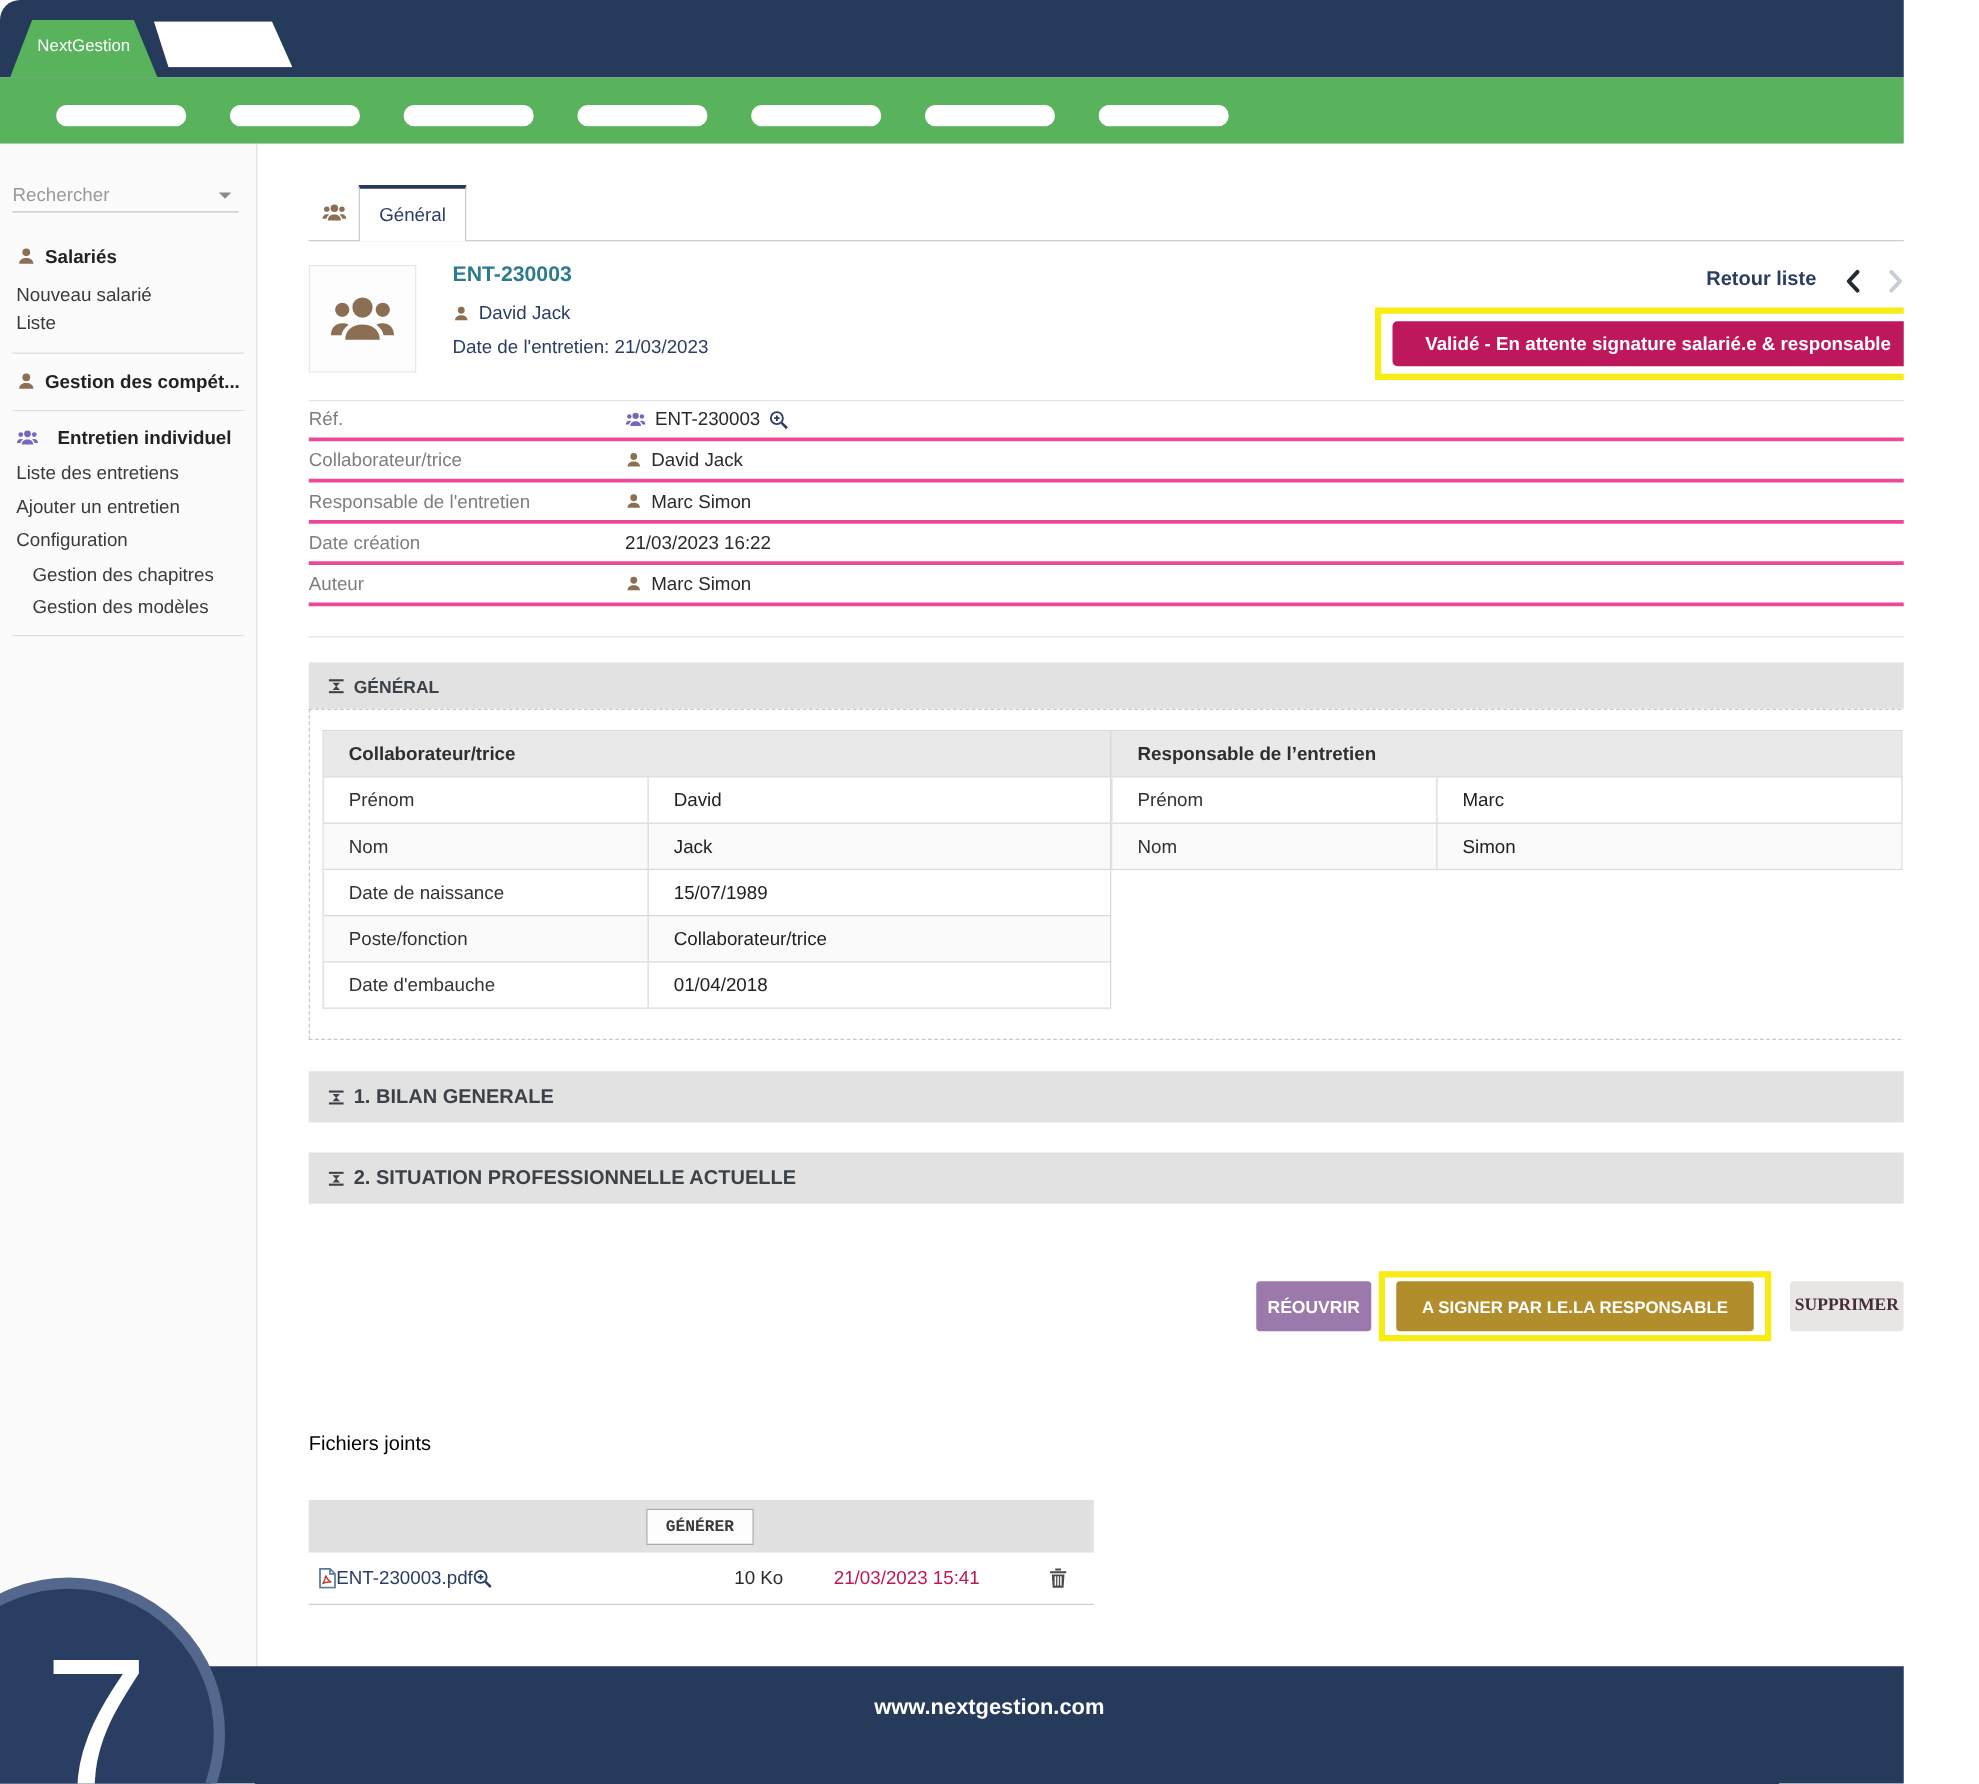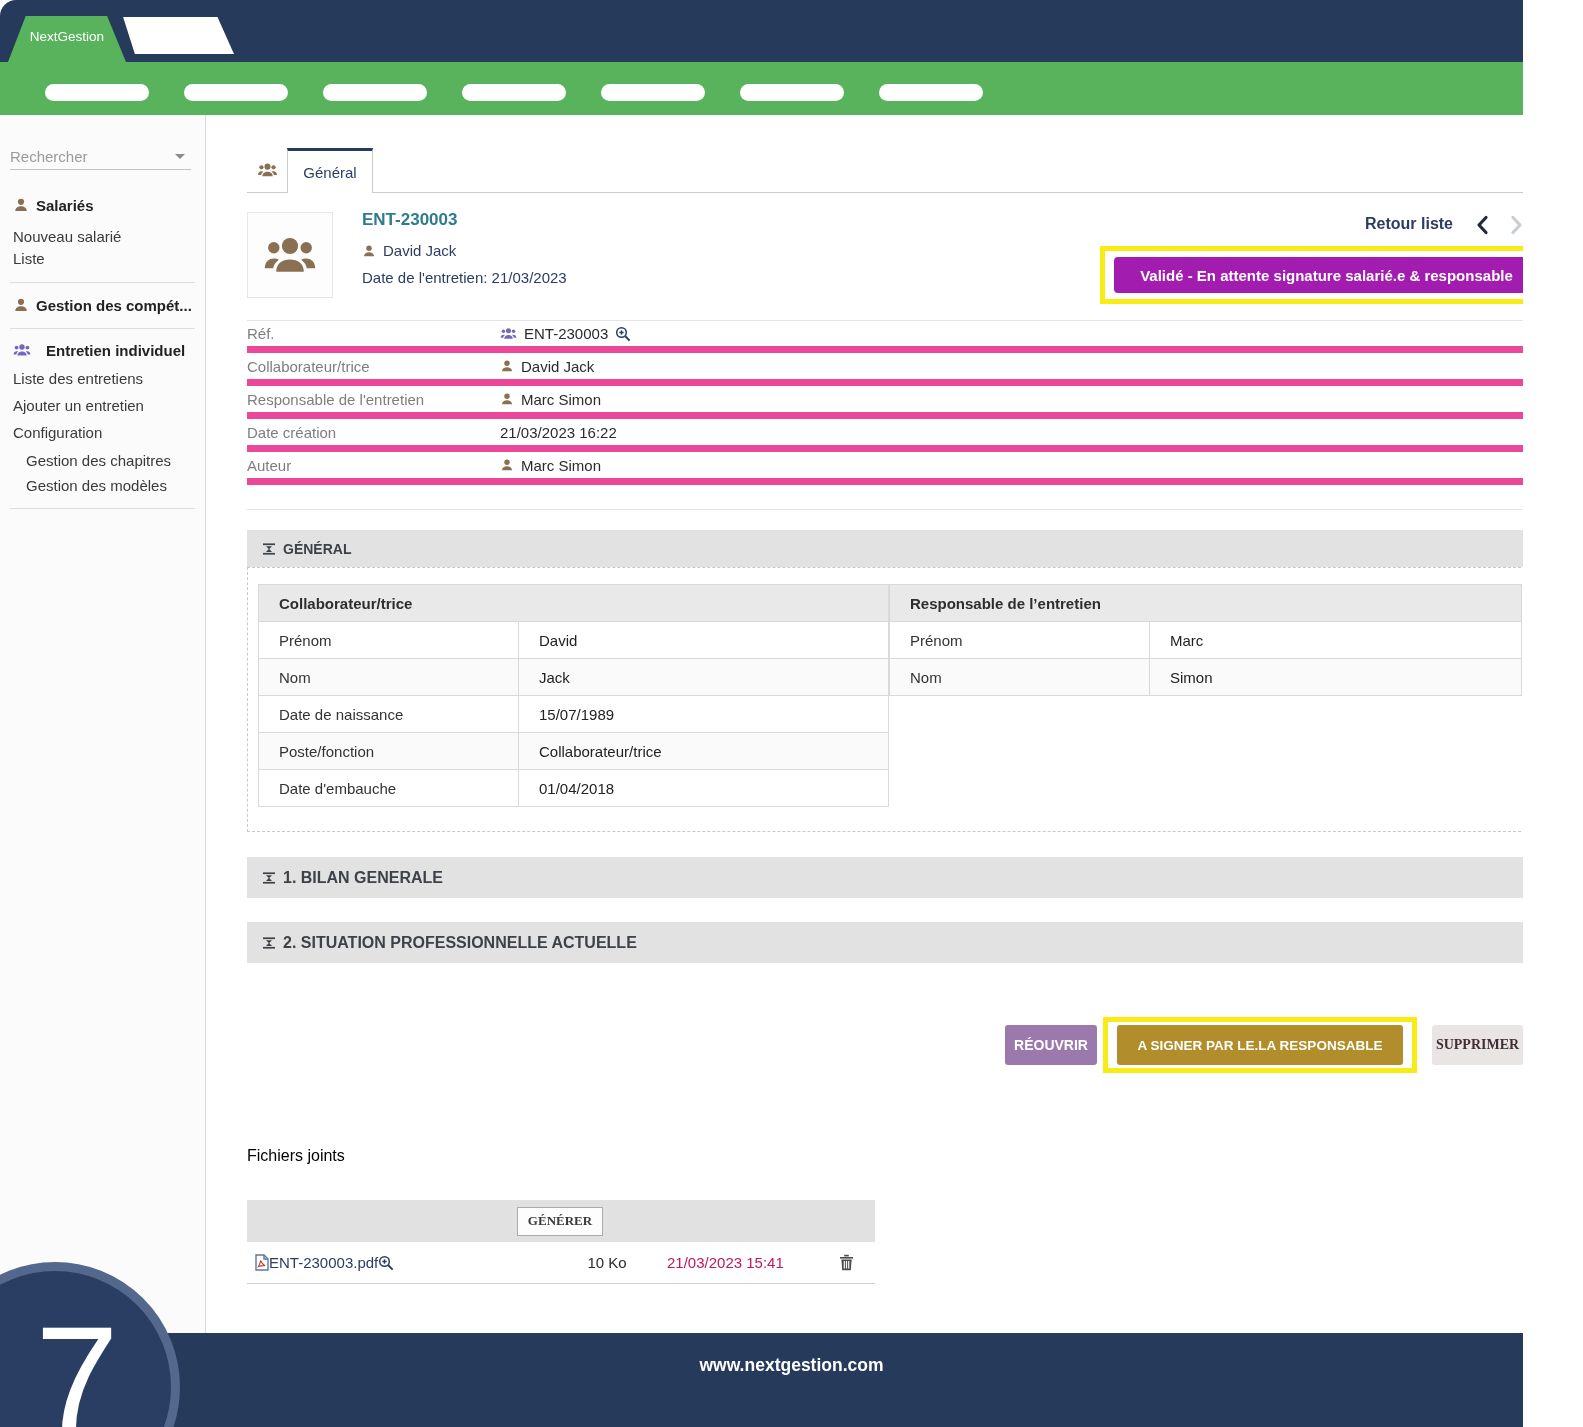--- a/index.html
+++ b/index.html
@@ -56,26 +56,26 @@
   .rec-date { position:absolute; left:156px; top:154px; font-size:15px; color:#2b3d63; }
 
   .back-link { position:absolute; left:1159px; top:100px; font-size:16px; font-weight:bold;
     color:#2b3d63; cursor:pointer; }
   .chev { position:absolute; top:100px; cursor:pointer; }
   .chev-left { left:1270px; color:#222a35; }
   .chev-right { left:1304px; color:#c8cdd4; }
 
   .hl-badge-box { position:absolute; left:894px; top:131px; width:453px; height:58px;
     border:5px solid #f7ec13; background:#fff; display:flex; align-items:center; justify-content:center; }
-  .status-badge { width:426px; height:36px; background:#a21caf; border-radius:4px;
+  .status-badge { width:426px; height:36px; background:#be185d; border-radius:4px;
     display:flex; align-items:center; justify-content:center;
     color:#fff; font-size:15px; font-weight:bold; white-space:nowrap; }
 
   .info-table { position:absolute; left:41px; top:205px; width:1284px; font-size:15px; }
-  .info-row { display:flex; align-items:center; height:33px; border-bottom:7px solid #ec4899; }
+  .info-row { display:flex; align-items:center; height:33px; border-bottom:3px solid #ec4899; }
   .info-row:first-child { border-top:1px solid #e4e4e4; }
   .info-label { width:253px; color:#7e7e7e; }
   .info-value { display:flex; align-items:center; gap:7px; color:#2b2b2b; }
   .extra-div { position:absolute; left:41px; top:394px; width:1284px; height:1px; background:#e4e4e4; }
 
   .sec-bar { position:absolute; left:41px; width:1284px; background:#e2e2e3;
     display:flex; align-items:center; gap:8px; padding-left:16px;
     font-weight:bold; color:#3d4248; cursor:pointer; }
   .sec-general { top:415px; height:37px; font-size:14px; }
   .sec-collapsed { height:41px; font-size:16px; }
@@ -101,21 +101,21 @@
   .hl-sign-box { position:absolute; left:897px; top:902px; width:314px; height:56px;
     border:5px solid #f7ec13; background:#fff; display:flex; align-items:center; justify-content:center; }
   .btn-sign { width:286px; height:40px; background:#b18d2b; color:#fff; border:none; border-radius:3px;
     font-family:"Liberation Sans", sans-serif; font-weight:bold; font-size:13.5px; cursor:pointer; }
   .btn-delete { left:1226px; width:91px; background:#eae5e5; color:#432d36; font-size:14px;font-family:Liberation Serif, serif; }
 
   .files-title { position:absolute; left:41px; top:1032px; font-size:16px; color:#000000; }
   .files-table { position:absolute; left:41px; top:1085px; width:628px; font-size:15px; }
   .files-head { height:42px; background:#e1e1e2; display:flex; align-items:center; }
   .btn-generate { margin-left:270px; width:86px; height:29px; background:#fdfdfd;
-    border:1px solid #ababab; font-family:Liberation Serif, serif;
+    border:1px solid #ababab; font-family:Liberation Mono, monospace;
     font-weight:bold; font-size:13px; color:#3a3a3a; cursor:pointer; }
   .file-row { height:42px; display:flex; align-items:center; border-bottom:1px solid #cfcfcf; }
   .file-name-cell { width:300px; display:flex; align-items:center; gap:0; padding-left:8px; }
   .file-name { color:#2b3d63; cursor:pointer; }
   .file-size { width:120px; text-align:center; color:#2b2b2b; }
   .file-date { width:150px; color:#be185d; }
   .file-trash { flex:1; display:flex; justify-content:center; cursor:pointer; }
 
   
   .footer { position:absolute; left:0; top:1333px; width:1583px; height:94px; background:#263a5c; }

